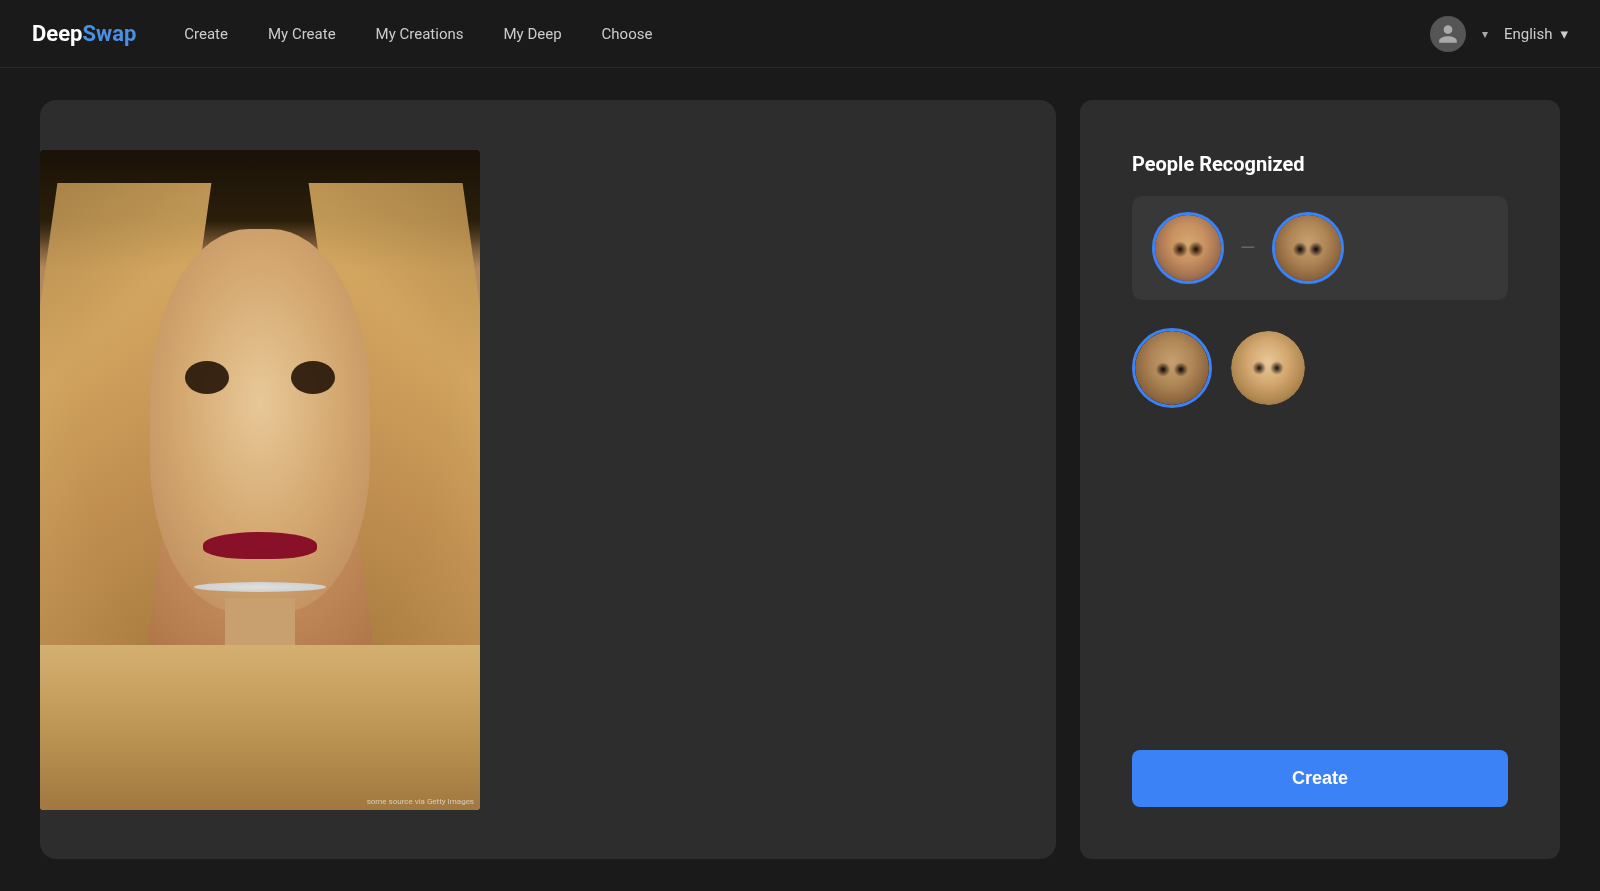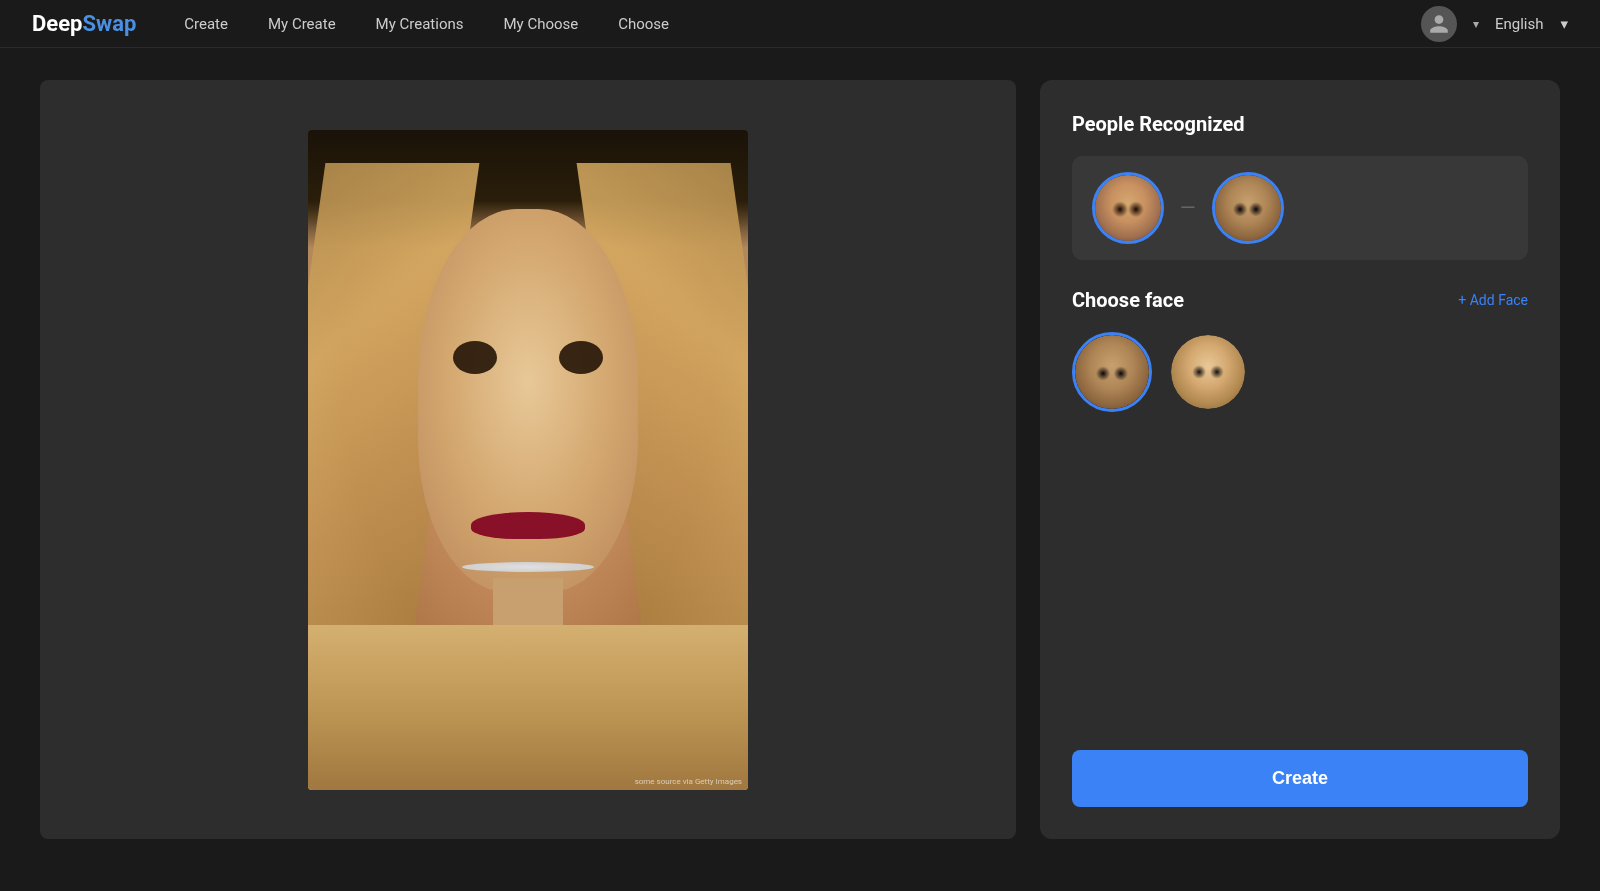--- a/index.html
+++ b/index.html
@@ -11,21 +11,21 @@
       min-height: 100vh;
     }
 
     
     header {
       background-color: #1a1a1a;
       border-bottom: 1px solid #2a2a2a;
       display: flex;
       align-items: center;
       padding: 0 32px;
-      height: 48px;
+      height: 68px;
     }
 
     .logo {
       font-size: 22px;
       font-weight: 700;
       color: #ffffff;
       margin-right: 48px;
       white-space: nowrap;
     }
 
@@ -72,42 +72,41 @@
 
     .chevron-down {
       color: #aaa;
       font-size: 12px;
       cursor: pointer;
     }
 
     .lang-selector {
       display: flex;
       align-items: center;
-      gap: 17px;
+      gap: 8px;
       color: #cccccc;
       font-size: 15px;
       cursor: pointer;
     }
 
     
     main {
       padding: 32px 40px;
       display: flex;
       gap: 24px;
       min-height: calc(100vh - 68px);
     }
 
     
     .left-panel {
       flex: 1;
       background-color: #2d2d2d;
-      border-radius: 8px;
-      display: flex;
-      align-items: center;
-      justify-content: center;
+      border-radius: 16px;
+      display: flex;
+      align-items: center;
       min-height: 700px;
       overflow: hidden;
       position: relative;
     }
 
     .main-image-container {
       width: 440px;
       height: 660px;
       overflow: hidden;
       border-radius: 4px;
@@ -128,24 +127,24 @@
     .image-watermark {
       position: absolute;
       bottom: 4px;
       right: 6px;
       font-size: 8px;
       color: rgba(255,255,255,0.6);
     }
 
     
     .right-panel {
-      width: 520px;
+      width: 480px;
       background-color: #2d2d2d;
       border-radius: 12px;
-      padding: 32px;
+      padding: 52px;
       display: flex;
       flex-direction: column;
       gap: 28px;
     }
 
     .section-title {
       font-size: 20px;
       font-weight: 700;
       color: #ffffff;
       margin-bottom: 20px;
@@ -268,21 +267,21 @@
 <body>
 
 <header>
   <div class="logo">
     Deep<span>Swap</span>
   </div>
   <nav>
     <span class="nav-item">Create</span>
     <span class="nav-item">My Create</span>
     <span class="nav-item">My Creations</span>
-    <span class="nav-item">My Choose</span>
+    <span class="nav-item">My Deep</span>
     <span class="nav-item">Choose</span>
   </nav>
   <div class="header-right">
     <div class="user-avatar">
       <svg viewBox="0 0 24 24" xmlns="http://www.w3.org/2000/svg">
         <path d="M12 12c2.7 0 4.8-2.1 4.8-4.8S14.7 2.4 12 2.4 7.2 4.5 7.2 7.2 9.3 12 12 12zm0 2.4c-3.2 0-9.6 1.6-9.6 4.8v2.4h19.2v-2.4c0-3.2-6.4-4.8-9.6-4.8z"></path>
       </svg>
     </div>
     <span class="chevron-down">▾</span>
     <div class="lang-selector">
@@ -329,24 +328,20 @@
           <div class="face-with-features face-amber"></div>
         </div>
         <span class="arrow-separator">—</span>
         <div class="face-bubble">
           <div class="face-with-features face-dark"></div>
         </div>
       </div>
     </div>
 
     <div>
-      <div class="choose-face-header">
-        <div class="section-title" style="margin-bottom:0;">Choose face</div>
-        <div class="add-face-btn">+ Add Face</div>
-      </div>
       <div class="face-options">
         <div class="face-option selected">
           <div class="face-with-features face-dark"></div>
         </div>
         <div class="face-option">
           <div class="face-with-features face-light"></div>
         </div>
       </div>
     </div>
 

